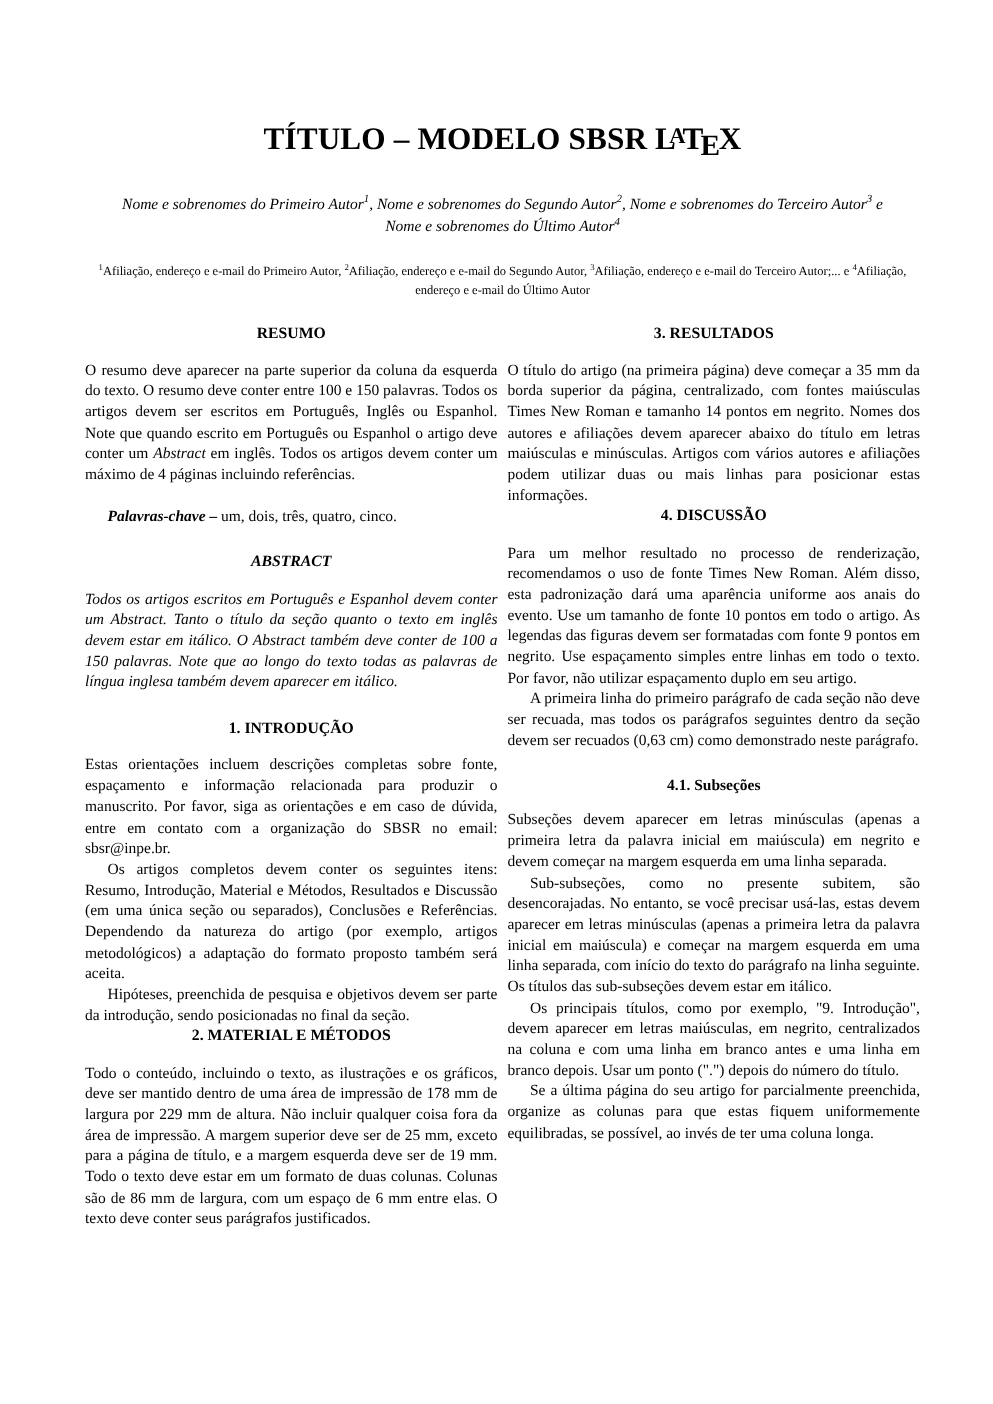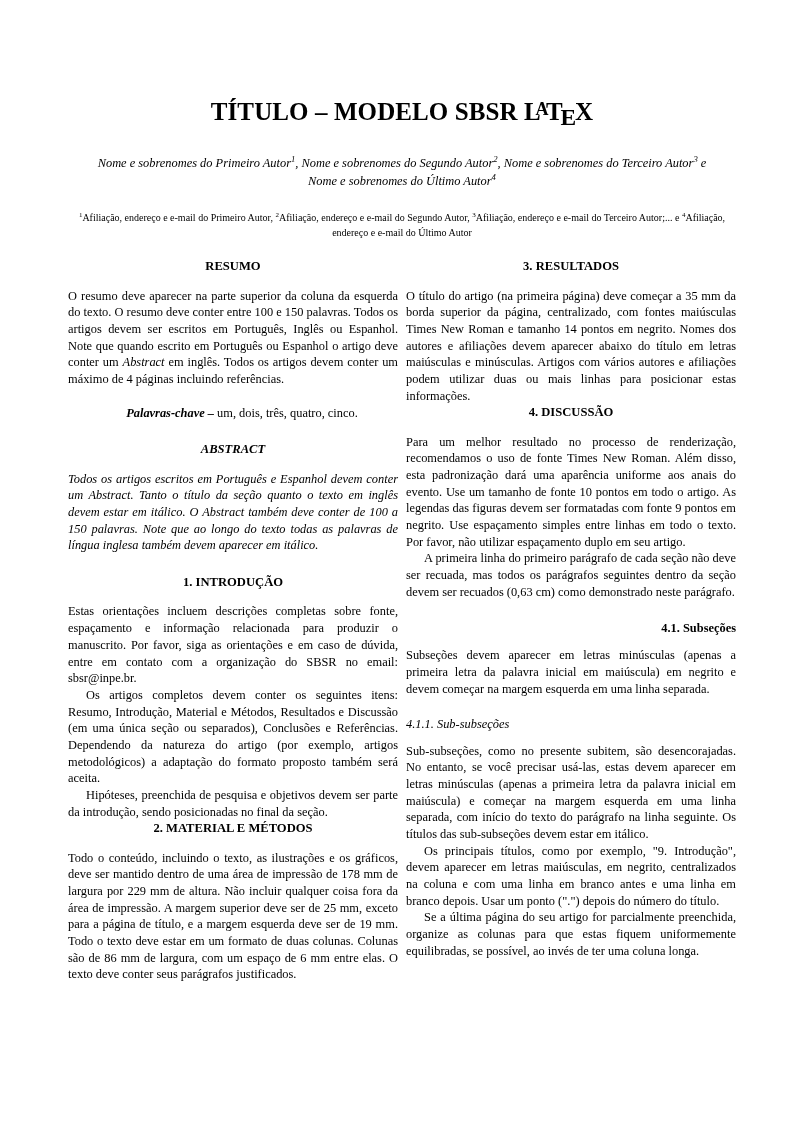--- a/index.html
+++ b/index.html
@@ -88,21 +88,21 @@
   h2.sec {
     text-align: center;
     font-size: 12.6px;
     font-weight: bold;
     margin: 0 0 13px 0;
     line-height: 1.3;
   }
   h2.sec.spaced {
   }
   h3.subsec {
-    text-align: right;
+    text-align: center;
     font-size: 12.4px;
     font-weight: bold;
     margin: 21px 0 11px 0;
   }
   h4.subsubsec {
     text-align: left;
     font-size: 12.4px;
     font-weight: normal;
     font-style: italic;
     margin: 19px 0 11px 0;
@@ -117,21 +117,21 @@
     hyphens: none;
   }
   p.body + p.body {
     text-indent: 18px;
   }
 
   p.abs-italic {
     font-style: italic;
   }
   p.keywords {
-    text-align: center;
+    text-align: left;
     font-size: 12.4px;
     line-height: 1.345;
     margin: 17px 0 0 0;
     text-indent: 18px;
     font-style: italic;
   }
   p.keywords .kw-label {
     font-weight: bold;
     font-style: italic;
   }
@@ -194,21 +194,20 @@
         <h2 class="sec">3.  RESULTADOS</h2>
         <p class="body">O título do artigo (na primeira página) deve começar a 35 mm da borda superior da página, centralizado, com fontes maiúsculas Times New Roman e tamanho 14 pontos em negrito. Nomes dos autores e afiliações devem aparecer abaixo do título em letras maiúsculas e minúsculas. Artigos com vários autores e afiliações podem utilizar duas ou mais linhas para posicionar estas informações.</p>
 
         <h2 class="sec spaced">4.  DISCUSSÃO</h2>
         <p class="body">Para um melhor resultado no processo de renderização, recomendamos o uso de fonte Times New Roman. Além disso, esta padronização dará uma aparência uniforme aos anais do evento. Use um tamanho de fonte 10 pontos em todo o artigo. As legendas das figuras devem ser formatadas com fonte 9 pontos em negrito. Use espaçamento simples entre linhas em todo o texto. Por favor, não utilizar espaçamento duplo em seu artigo.</p>
         <p class="body">A primeira linha do primeiro parágrafo de cada seção não deve ser recuada, mas todos os parágrafos seguintes dentro da seção devem ser recuados (0,63 cm) como demonstrado neste parágrafo.</p>
 
         <h3 class="subsec">4.1. Subseções</h3>
         <p class="body">Subseções devem aparecer em letras minúsculas (apenas a primeira letra da palavra inicial em maiúscula) em negrito e devem começar na margem esquerda em uma linha separada.</p>
 
-        <h4 class="subsubsec">4.1.1. Sub-subseções</h4>
         <p class="body">Sub-subseções, como no presente subitem, são desencorajadas. No entanto, se você precisar usá-las, estas devem aparecer em letras minúsculas (apenas a primeira letra da palavra inicial em maiúscula) e começar na margem esquerda em uma linha separada, com início do texto do parágrafo na linha seguinte. Os títulos das sub-subseções devem estar em itálico.</p>
 
         <p class="body">Os principais títulos, como por exemplo, "9. Introdução", devem aparecer em letras maiúsculas, em negrito, centralizados na coluna e com uma linha em branco antes e uma linha em branco depois. Usar um ponto (".") depois do número do título.</p>
         <p class="body">Se a última página do seu artigo for parcialmente preenchida, organize as colunas para que estas fiquem uniformemente equilibradas, se possível, ao invés de ter uma coluna longa.</p>
 
       </div>
     </div>
   </div>
 </div>
 

